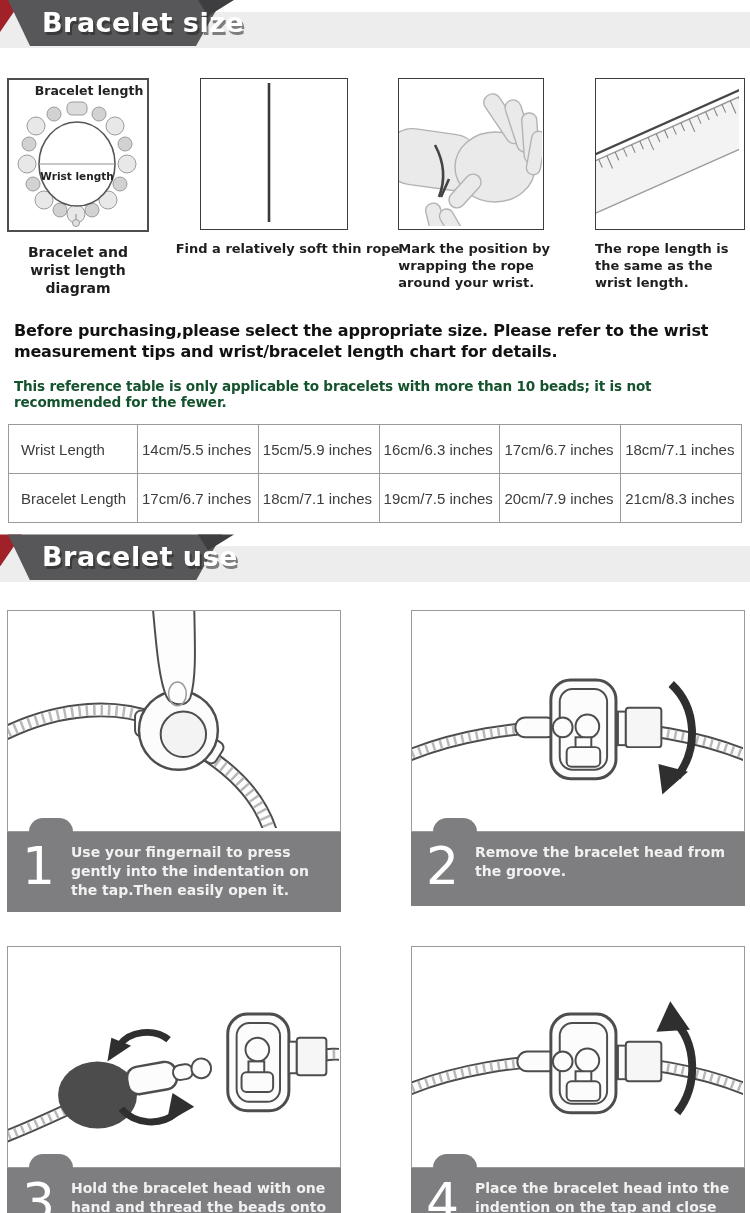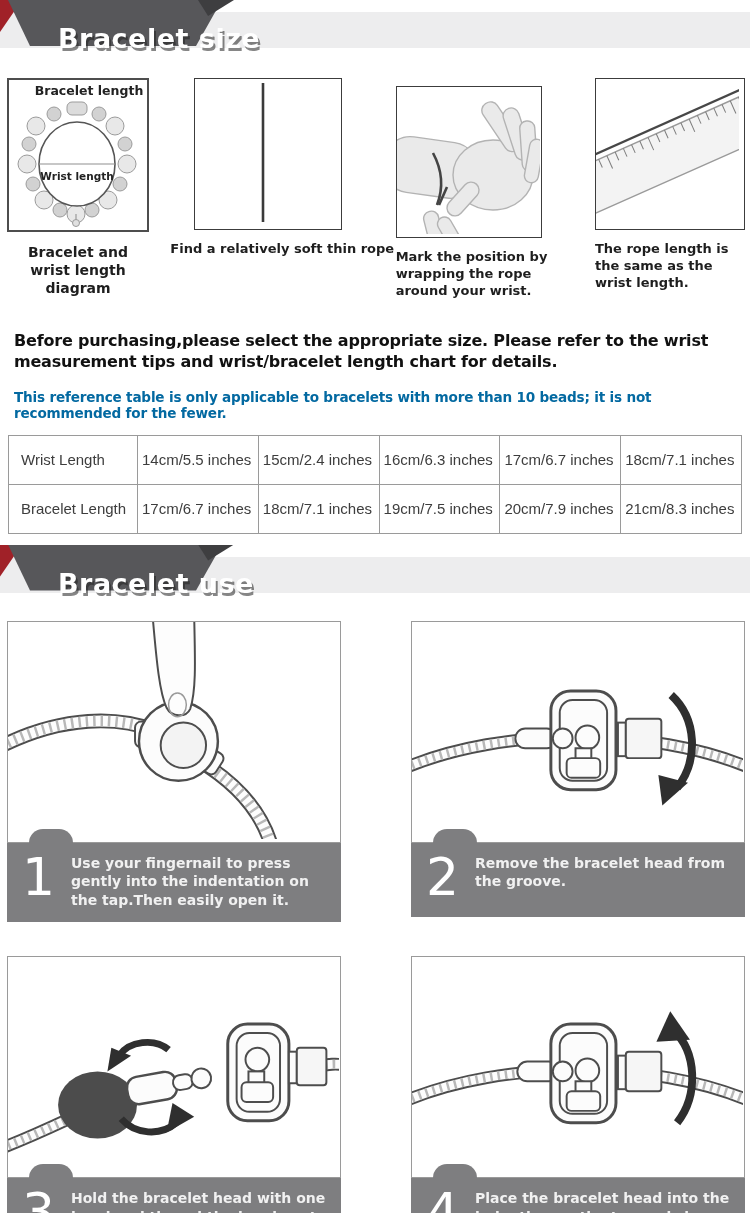--- a/index.html
+++ b/index.html
@@ -10,42 +10,42 @@
   }
   
   .banner-row{position:relative;height:48px;}
   .banner-strip{position:absolute;top:12px;left:0;right:0;height:36px;background:#ededee;}
   .ribbon-red{position:absolute;top:0;left:0;width:22px;height:32px;background:#a02128;
     clip-path:polygon(0 0,100% 0,0 100%);}
   .ribbon{position:absolute;top:0;left:0;width:222px;height:46px;background:#57575a;
     clip-path:polygon(8px 0,222px 0,196px 100%,30px 100%);}
   .ribbon-fold{position:absolute;top:0;left:198px;width:36px;height:16px;background:#3e3e40;
     clip-path:polygon(0 0,100% 0,28% 100%);}
-  .banner-label{position:absolute;top:0;left:42px;margin:16px;height:46px;line-height:46px;
+  .banner-label{position:absolute;top:0;left:42px;margin:0;height:46px;line-height:46px;
     font-family:"DejaVu Sans",sans-serif;font-size:27px;font-weight:bold;color:#ffffff;
     text-shadow:2px 3px 0 rgba(35,35,35,0.55);letter-spacing:0.5px;}
   
   .figures{display:flex;justify-content:space-between;padding:30px 5px 0 7px;}
   .fig{position:relative;}
   .fig-1{width:142px;}.fig-2{width:148px;}.fig-3{width:146px;}.fig-4{width:150px;}
   .fig-box{height:150px;background:#fff;overflow:hidden;position:relative;}
   .fig-1 .fig-box{border:2px solid #4e4e4e;}
   .fig-2 .fig-box,.fig-3 .fig-box,.fig-4 .fig-box{border:1.5px solid #3c3c3c;}
   .fig-caption{margin-top:11px;font-family:"DejaVu Sans",sans-serif;
     font-weight:bold;color:#1e1e1e;font-size:13px;line-height:1.3;}
   .fig-1 .fig-caption{text-align:center;font-size:14px;}
   .fig-2 .fig-caption{width:196px;margin-left:-24px;text-align:left;white-space:nowrap;}
   .fig-3 .fig-caption,.fig-4 .fig-caption{text-align:left;width:158px;}
   svg{display:block;}
   svg text{font-family:"DejaVu Sans",sans-serif;font-weight:bold;fill:#222;}
   
   .intro{margin:22px 14px 0;font-family:"DejaVu Sans",sans-serif;font-weight:bold;
     font-size:16px;line-height:1.34;color:#111;letter-spacing:-0.2px;}
   .warning{margin:16px 14px 0;font-family:"DejaVu Sans",sans-serif;font-weight:bold;
-    font-size:13.6px;color:#0369a1;letter-spacing:-0.2px;}
+    font-size:13.6px;color:#14532d;letter-spacing:-0.2px;}
   
   table.size-table{border-collapse:collapse;margin:14px 8px 0;width:734px;
     font-size:15px;color:#3d3d3d;}
   table.size-table td{border:1px solid #9a9a9a;height:48px;text-align:left;padding:0 4px;}
   table.size-table td.rowhead{width:112px;text-align:left;padding-left:12px;}
   
   .panels{display:flex;flex-wrap:wrap;justify-content:space-between;padding:28px 5px 0 7px;}
   .panel{width:334px;margin-bottom:34px;}
   .panel-fig{height:220px;border:1.5px solid #9a9a9a;background:#fff;overflow:hidden;}
   .step-bar{position:relative;background:#7e7e80;min-height:74px;box-sizing:border-box;
@@ -103,21 +103,21 @@
 
   <figure class="fig fig-2" style="margin:0">
     <div class="fig-box">
       <svg width="145" height="147" viewBox="0 0 145 147">
         <line x1="68" y1="4" x2="68" y2="143" stroke="#3a3a3a" stroke-width="2.6"></line>
       </svg>
     </div>
     <figcaption class="fig-caption">Find a relatively soft thin rope</figcaption>
   </figure>
 
-  <figure class="fig fig-3" style="margin:8px">
+  <figure class="fig fig-3" style="margin:0">
     <div class="fig-box">
       <svg width="143" height="147" viewBox="0 0 143 147">
         <g fill="#eaeaea" stroke="#b3b3b3" stroke-width="1.4">
           <rect x="-14" y="52" width="95" height="56" rx="27" transform="rotate(8 30 80)"></rect>
           <ellipse cx="96" cy="88" rx="40" ry="35"></ellipse>
           <rect x="96" y="12" width="17" height="56" rx="8" transform="rotate(-34 104 40)"></rect>
           <rect x="112" y="20" width="16" height="54" rx="8" transform="rotate(-18 120 47)"></rect>
           <rect x="124" y="34" width="15" height="50" rx="7" transform="rotate(-4 131 59)"></rect>
           <rect x="130" y="52" width="14" height="44" rx="7" transform="rotate(10 137 74)"></rect>
           <rect x="58" y="92" width="16" height="40" rx="8" transform="rotate(42 66 112)"></rect>
@@ -175,21 +175,21 @@
 </section>
 
 <p class="intro">Before purchasing,please select the appropriate size. Please refer to the wrist measurement tips and wrist/bracelet length chart for details.</p>
 <p class="warning">This reference table is only applicable to bracelets with more than 10 beads; it is not recommended for the fewer.</p>
 
 <table class="size-table">
   <tbody>
     <tr>
       <td class="rowhead">Wrist Length</td>
       <td>14cm/5.5 inches</td>
-      <td>15cm/2.4 inches</td>
+      <td>15cm/5.9 inches</td>
       <td>16cm/6.3 inches</td>
       <td>17cm/6.7 inches</td>
       <td>18cm/7.1 inches</td>
     </tr>
     <tr>
       <td class="rowhead">Bracelet Length</td>
       <td>17cm/6.7 inches</td>
       <td>18cm/7.1 inches</td>
       <td>19cm/7.5 inches</td>
       <td>20cm/7.9 inches</td>

